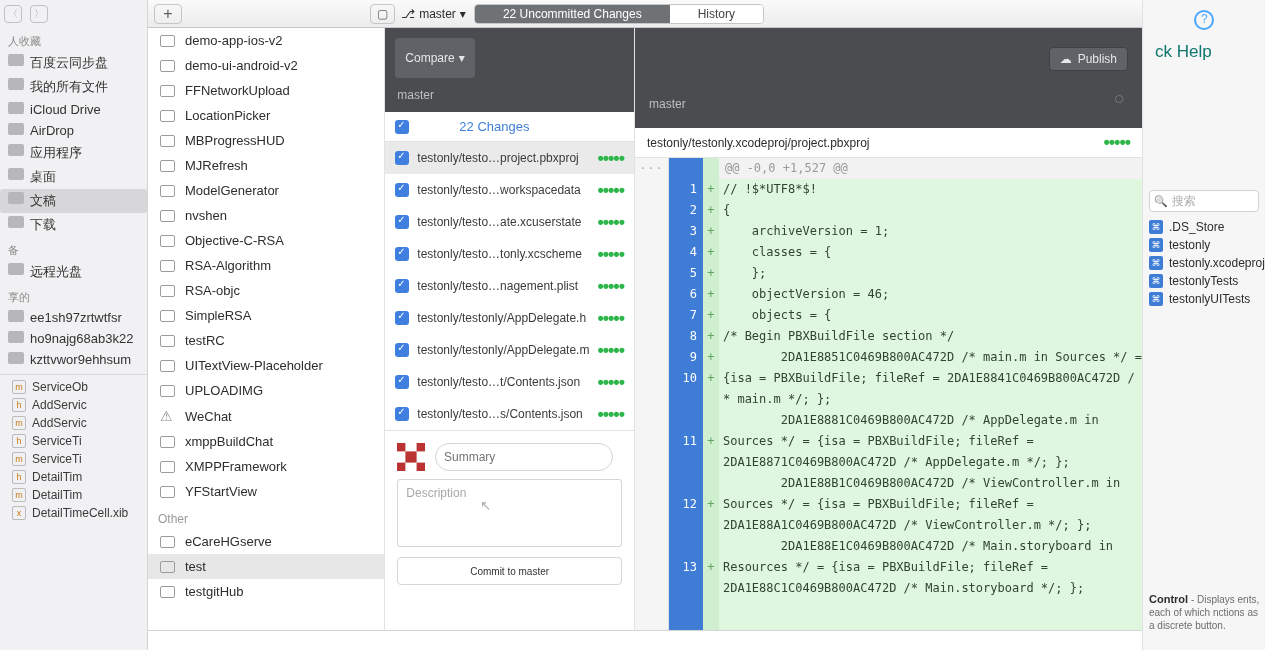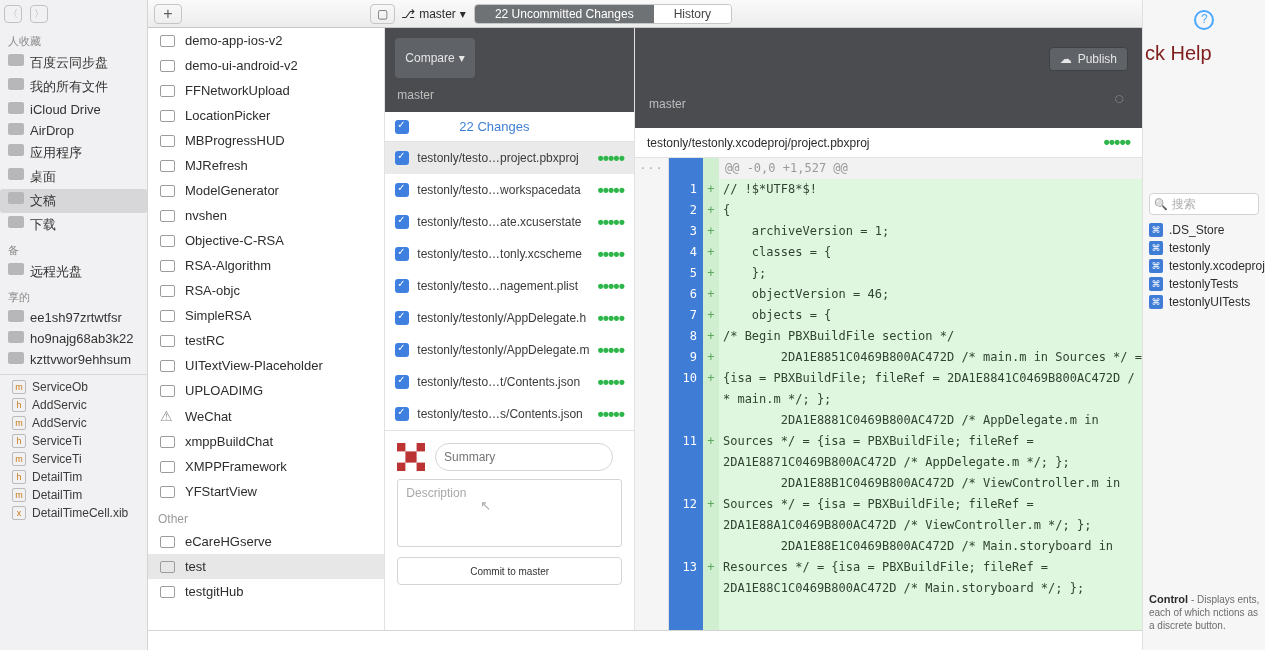--- a/index.html
+++ b/index.html
@@ -17,21 +17,21 @@
 .finder-file { display:flex;align-items:center;gap:6px;padding:2px 4px 2px 12px;font-size:12px;color:#3b3b3b; white-space:nowrap;overflow:hidden;text-overflow:clip;}
 .finder-file .ext { width:14px;height:14px;border:1px solid #bbb;border-radius:2px;display:flex;align-items:center;justify-content:center;font-size:9px;color:#c97a17;}
 
 .git-app { position:absolute; left:148px; top:0; width:994px; height:630px; background:#fff; box-shadow:0 0 0 1px #d4d4d4; }
 .git-toolbar { height:28px; background:linear-gradient(#fafafa,#ececec); border-bottom:1px solid #c7c7c7; display:flex; align-items:center; font-size:12px;}
 .tb-plus { width:28px;height:20px;margin-left:6px;border:1px solid #c6c6c6;border-radius:4px;display:flex;align-items:center;justify-content:center;font-weight:300;font-size:16px;color:#5f5f5f;}
 .tb-spacer { flex:0 0 188px; }
 .tb-btn { height:20px;border:1px solid #c6c6c6;border-radius:4px;padding:0 6px;display:flex;align-items:center;color:#5e5e5e;margin-right:6px;}
 .tb-branch { display:flex;align-items:center;gap:4px;margin-right:8px;}
 .tb-seg { display:flex; border:1px solid #c6c6c6; border-radius:4px; overflow:hidden; height:20px;}
-.tb-seg span { padding:0 20px; display:flex;align-items:center;} 
+.tb-seg span { padding:0 28px; display:flex;align-items:center;} 
 .tb-seg .on { background:#6f7275;color:#fff;}
 .tb-seg .off { background:#fff;color:#444;}
 .git-body { display:flex; height:602px; }
 .repo-list { width:252px; border-right:1px solid #e2e2e2; overflow:hidden;}
 .repo-item { display:flex;align-items:center;gap:10px;padding:5px 12px;font-size:13px;color:#2d2d2d;}
 .repo-item .ri-icon { width:15px;height:12px;border:1px solid #9c9c9c;border-radius:2px;flex:0 0 auto;}
 .repo-item.warn::before{content:"⚠";color:#8b8b8b;font-size:14px;width:15px;}
 .repo-item.active { background:#e7e7e7; }
 .repo-sec-head { font-size:12px;color:#9a9a9a;padding:8px 12px 3px 10px;}
 .middle-col { width:250px; display:flex;flex-direction:column;border-right:1px solid #e2e2e2;}
@@ -69,21 +69,21 @@
 .plus-col { width:16px; background:#d0efd0;color:#5fa65f;text-align:center;}
 .plus-col div{height:21px;line-height:21px;}
 .code-col { flex:1;background:#dff6df;color:#314431;}
 .code-col .hunk { background:#f2f2f2;color:#9a9a9a;height:21px;line-height:21px;padding-left:6px;}
 .code-col div{white-space:pre;line-height:21px;padding-left:4px;}
 
 .right-strip { position:absolute; left:1142px; top:0; width:123px; height:650px; background:#f6f6f7; border-left:1px solid #e0e0e0;}
 .rs-top { height:40px;display:flex;align-items:center;justify-content:center;gap:20px;}
 .rs-circle { width:20px;height:20px;border:2px solid #4aa8ff;border-radius:50%;position:relative;}
 .rs-circle::after{content:"?";color:#4aa8ff;font-size:12px;position:absolute;left:5px;top:0;}
-.rs-head { font-size:20px;color:#7f1d1d;padding:2px 0 0 2px;}
+.rs-head { font-size:17px;color:#0f766e;padding:2px 0 0 12px;}
 .rs-search { margin:128px 6px 6px 6px;height:22px;border:1px solid #d3d3d3;border-radius:4px;background:#fff;display:flex;align-items:center;padding:0 4px;gap:4px;color:#b0b0b0;font-size:12px;}
 .rs-search .mag::before{content:"🔍";font-size:11px;filter:grayscale(1);} 
 .rs-file { display:flex;align-items:center;gap:6px;padding:2px 4px 2px 6px;font-size:12px;white-space:nowrap;overflow:hidden;}
 .rs-file .ic{width:14px;height:14px;background:#3e7cd6;border-radius:2px;flex:0 0 auto;color:#fff;font-size:9px;display:flex;align-items:center;justify-content:center;}
 .rs-foot { position:absolute;bottom:18px;left:6px;right:4px;font-size:10px;color:#6d6d6d;line-height:13px;}
 .rs-foot b{color:#2c2c2c;font-size:11px;}
 </style>
 </head>
 <body>
 

